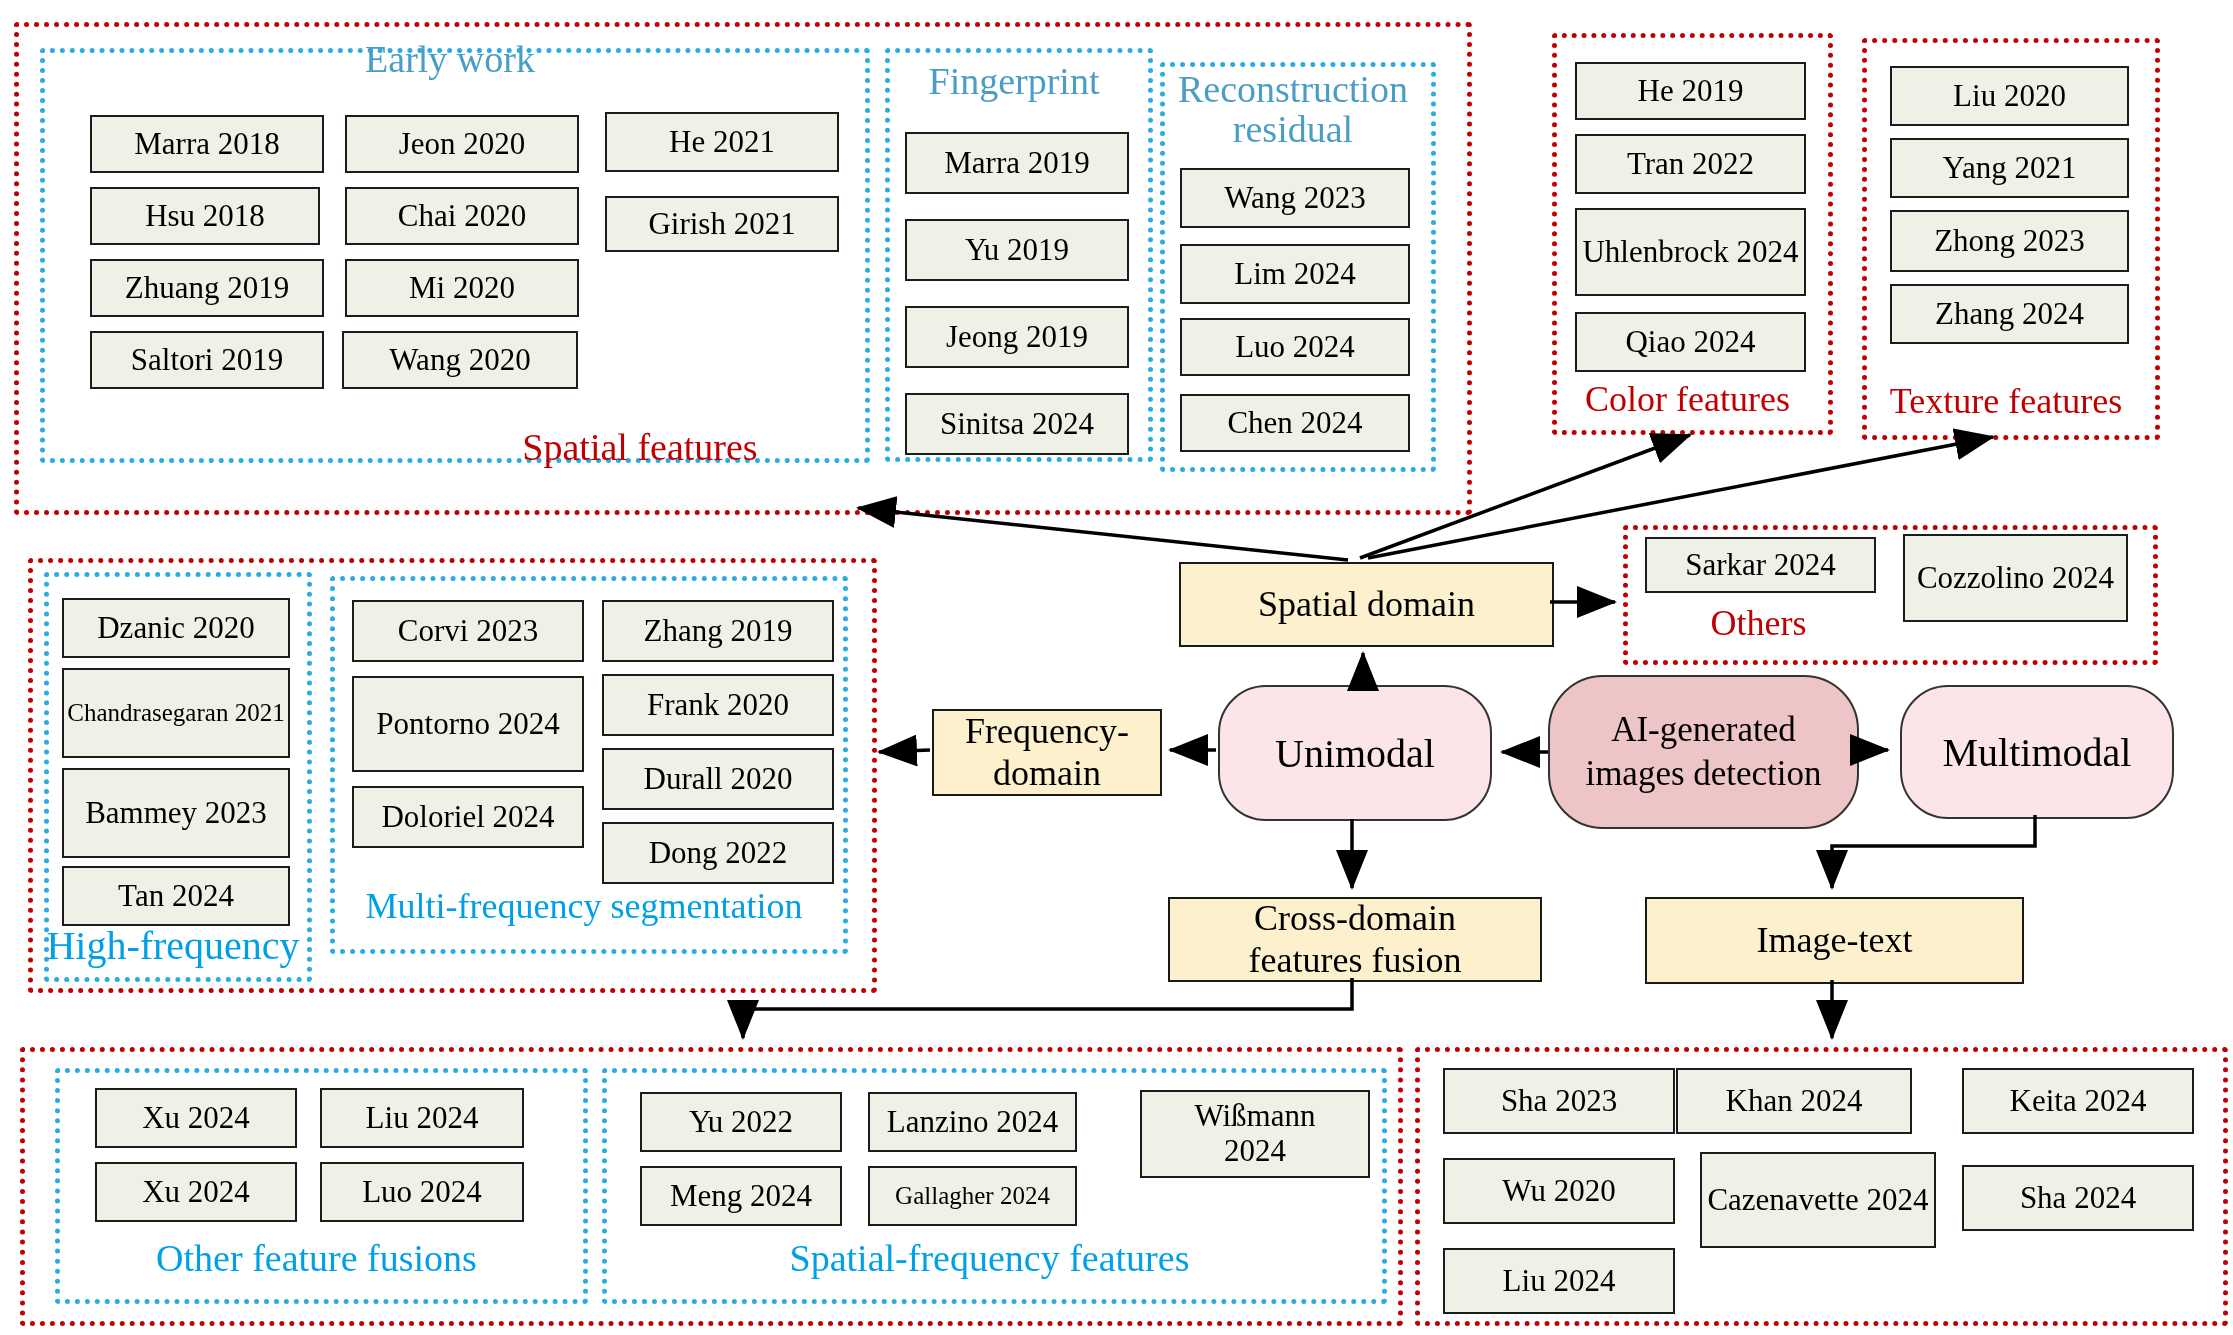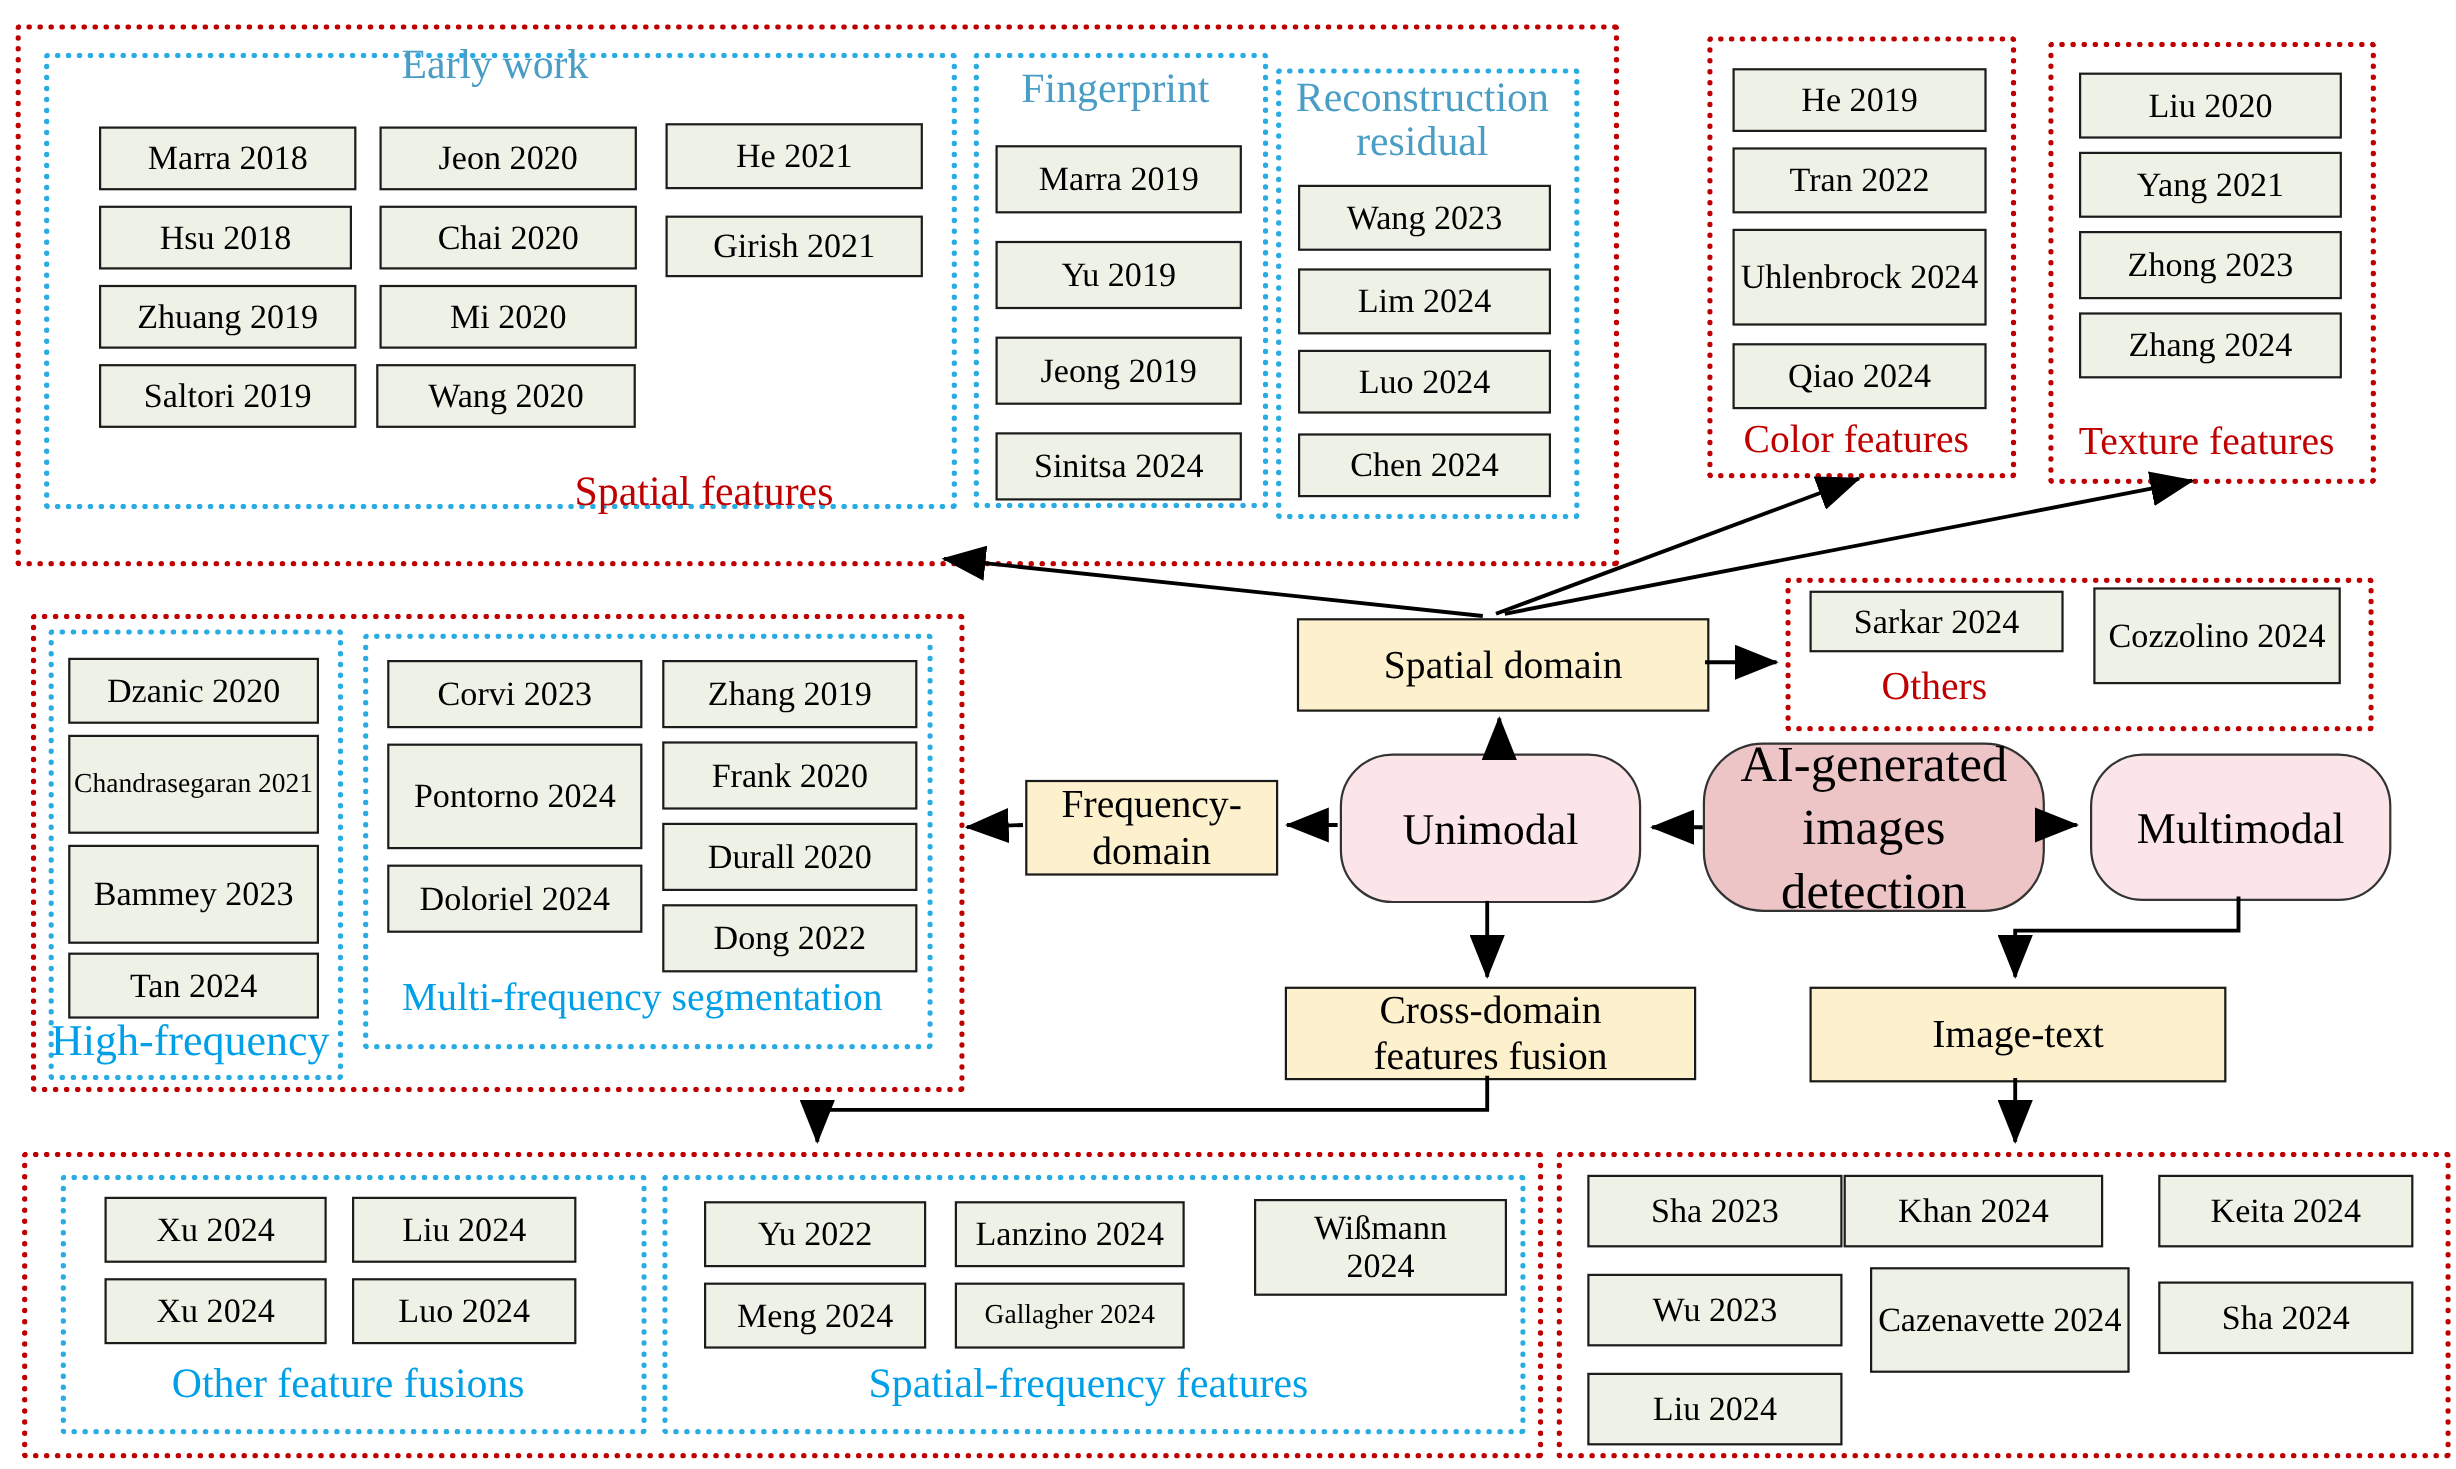--- a/index.html
+++ b/index.html
@@ -16,21 +16,21 @@
         font-size:31px;line-height:1.12;border:2px solid #1c1c1c;background:var(--cite_fill);
         white-space:pre-line;}
   .sm{font-size:25px;}
   .bluetitle{position:absolute;text-align:center;font-size:38px;color:var(--label_blue_top);white-space:pre-line;line-height:1.05;}
   .cyantitle{position:absolute;text-align:center;font-size:38px;color:var(--label_blue_bottom);}
   .redlabel{position:absolute;text-align:center;font-size:38px;color:var(--label_red);}
   .ynode{position:absolute;display:flex;align-items:center;justify-content:center;text-align:center;
          border:2px solid #1a1a1a;background:var(--yellow_fill);font-size:36px;line-height:1.15;white-space:pre-line;}
   .pnode{position:absolute;display:flex;align-items:center;justify-content:center;text-align:center;
          border:2px solid #333;background:var(--pink_fill);font-size:40px;border-radius:48px;}
-  .rootnode{background:var(--root_fill);font-size:46px;line-height:1.25;border-radius:55px;white-space:pre-line;}
+  .rootnode{background:var(--root_fill);font-size:35px;line-height:1.25;border-radius:55px;white-space:pre-line;}
   svg.overlay{position:absolute;left:0;top:0;pointer-events:none;}
   svg.overlay path{stroke:#000;stroke-width:3.5;fill:none;}
 </style>
 </head>
 <body>
 
 <div id="canvas">
 
   <div class="redbox" style="left:14px;top:22px;width:1448px;height:483px"></div>
   <div class="bluebox" style="left:40px;top:48px;width:820px;height:405px"></div>
@@ -114,21 +114,21 @@
 
   <div class="cite" style="left:640px;top:1092px;width:198px;height:56px">Yu 2022</div>
   <div class="cite" style="left:868px;top:1092px;width:205px;height:56px">Lanzino 2024</div>
   <div class="cite" style="left:1140px;top:1090px;width:230px;height:88px;padding:0 28px;box-sizing:border-box">Wißmann 2024</div>
   <div class="cite" style="left:640px;top:1166px;width:198px;height:56px">Meng 2024</div>
   <div class="cite sm" style="left:868px;top:1166px;width:205px;height:56px">Gallagher 2024</div>
 
   <div class="cite" style="left:1443px;top:1068px;width:228px;height:62px">Sha 2023</div>
   <div class="cite" style="left:1676px;top:1068px;width:232px;height:62px">Khan 2024</div>
   <div class="cite" style="left:1962px;top:1068px;width:228px;height:62px">Keita 2024</div>
-  <div class="cite" style="left:1443px;top:1158px;width:228px;height:62px">Wu 2023</div>
+  <div class="cite" style="left:1443px;top:1158px;width:228px;height:62px">Wu 2020</div>
   <div class="cite" style="left:1700px;top:1152px;width:232px;height:92px">Cazenavette 2024</div>
   <div class="cite" style="left:1962px;top:1165px;width:228px;height:62px">Sha 2024</div>
   <div class="cite" style="left:1443px;top:1248px;width:228px;height:62px">Liu 2024</div>
 
   <div class="ynode" style="left:932px;top:709px;width:226px;height:83px">Frequency-
 domain</div>
   <div class="ynode" style="left:1179px;top:562px;width:371px;height:81px">Spatial domain</div>
   <div class="ynode" style="left:1168px;top:897px;width:370px;height:81px">Cross-domain
 features fusion</div>
   <div class="ynode" style="left:1645px;top:897px;width:375px;height:83px">Image-text</div>

